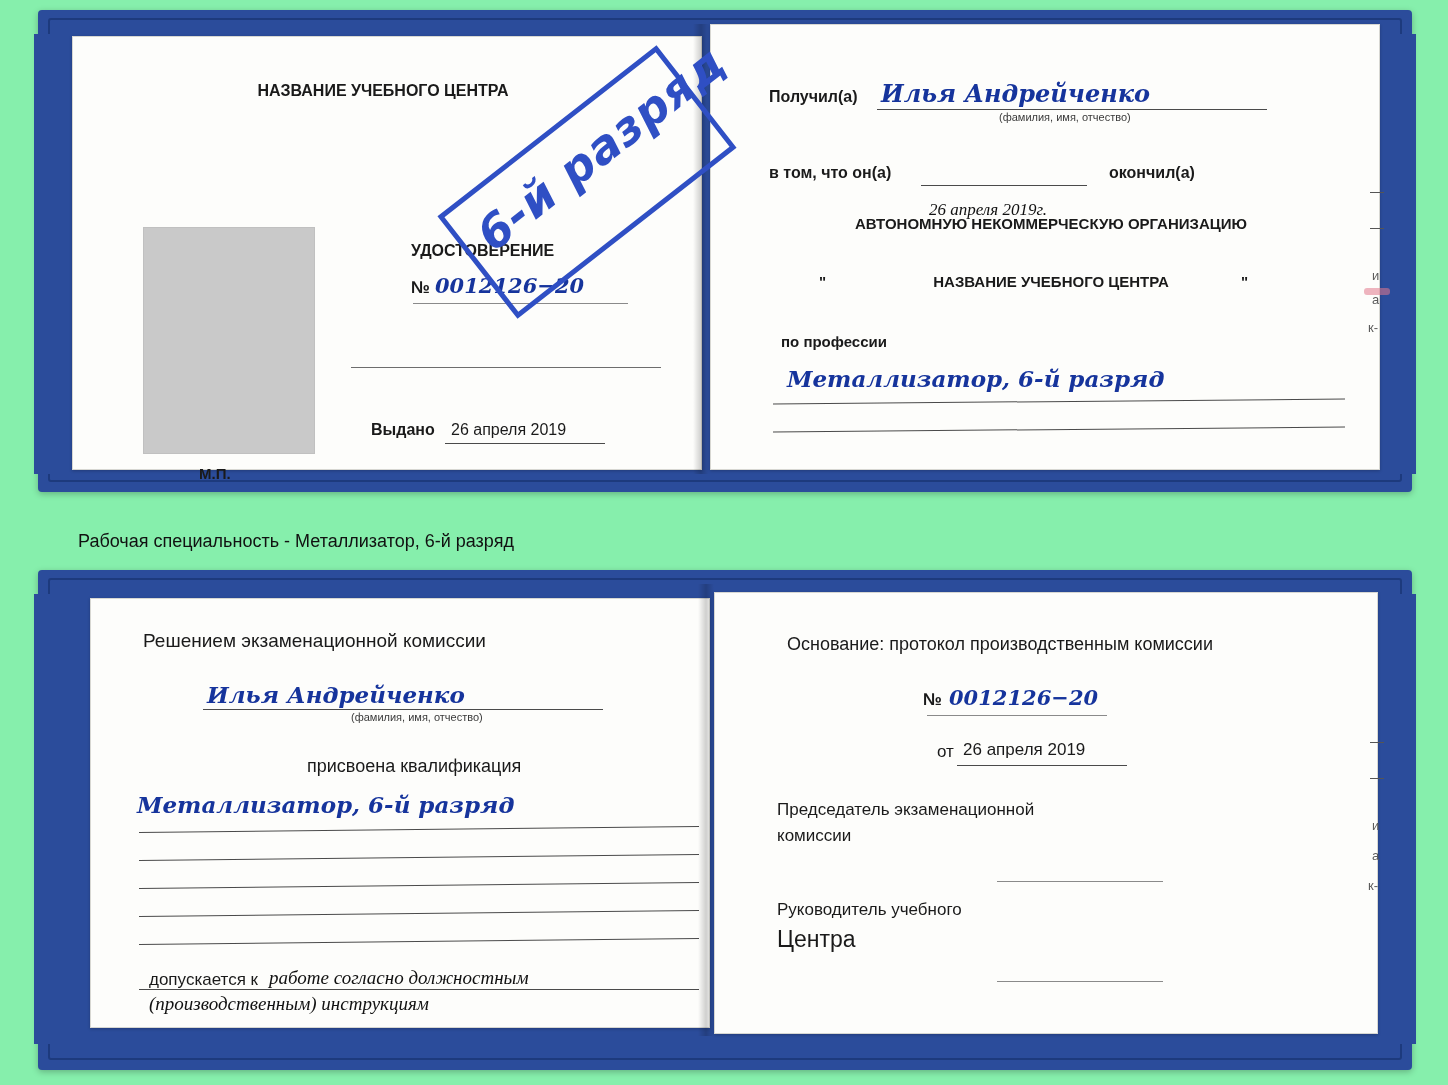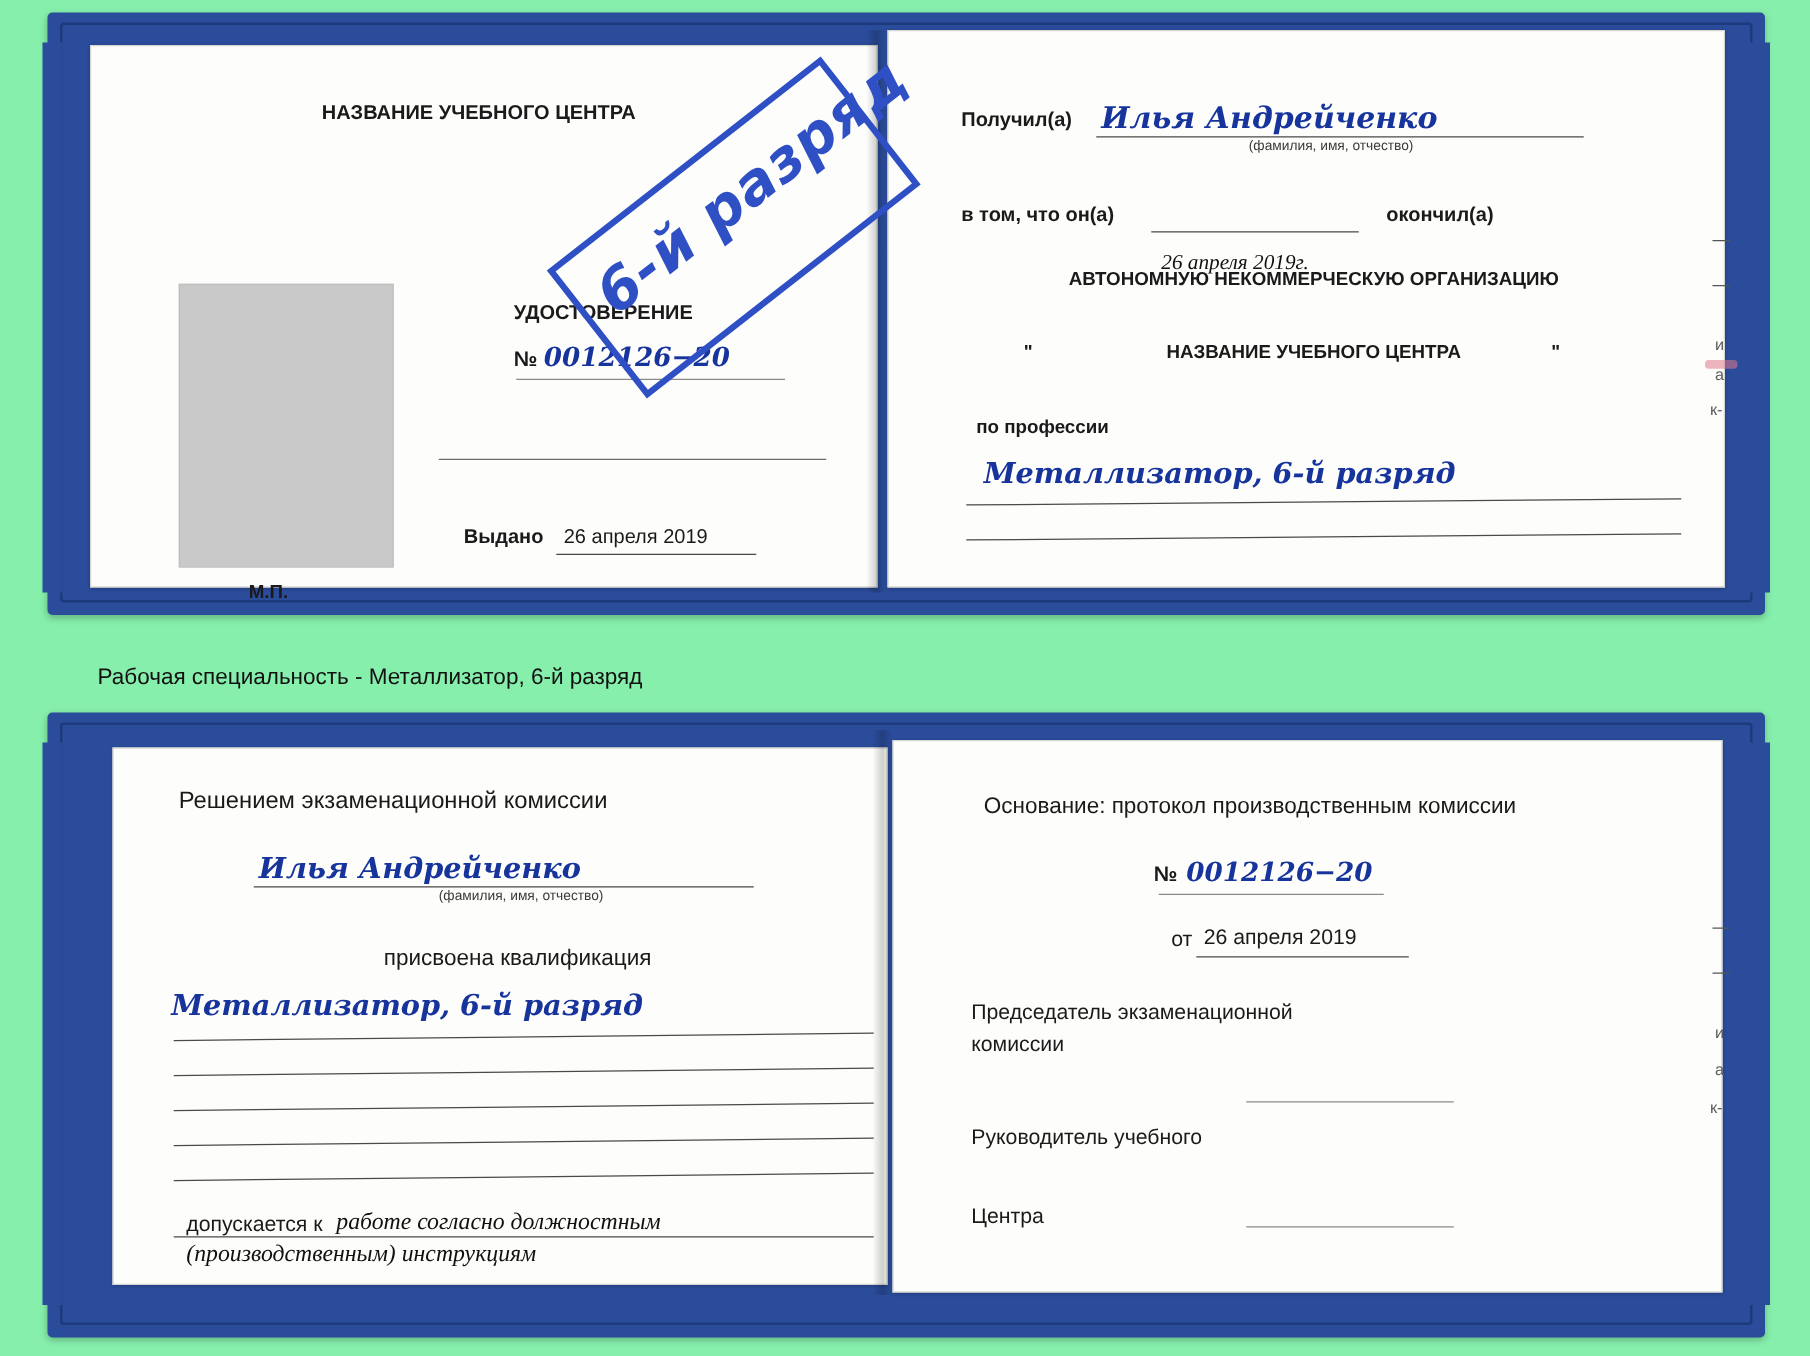--- a/index.html
+++ b/index.html
@@ -284,21 +284,21 @@
 
       <div class="t" style="left:222px; top:148px; font-size:17px;">от</div>
       <div class="t" style="left:248px; top:146px; font-size:17px;">26 апреля 2019</div>
       <div class="line" style="left:242px; top:172px; width:170px;"></div>
 
       <div class="t" style="left:62px; top:206px; font-size:17px;">Председатель экзаменационной</div>
       <div class="t" style="left:62px; top:232px; font-size:17px;">комиссии</div>
       <div class="line light" style="left:282px; top:288px; width:166px;"></div>
 
       <div class="t" style="left:62px; top:306px; font-size:17px;">Руководитель учебного</div>
-      <div class="t" style="left:62px; top:332px; font-size:17px;margin-top:37px;">Центра</div>
+      <div class="t" style="left:62px; top:332px; font-size:23px;">Центра</div>
       <div class="line light" style="left:282px; top:388px; width:166px;"></div>
     </div>
 
     <div class="edge-dash" style="left:1332px; top:172px;"></div>
     <div class="edge-dash" style="left:1332px; top:208px;"></div>
     <div class="edge-frag" style="left:1334px; top:248px;">и</div>
     <div class="edge-frag" style="left:1334px; top:278px;">а</div>
     <div class="edge-frag" style="left:1330px; top:308px;">к-</div>
   </div>
 

